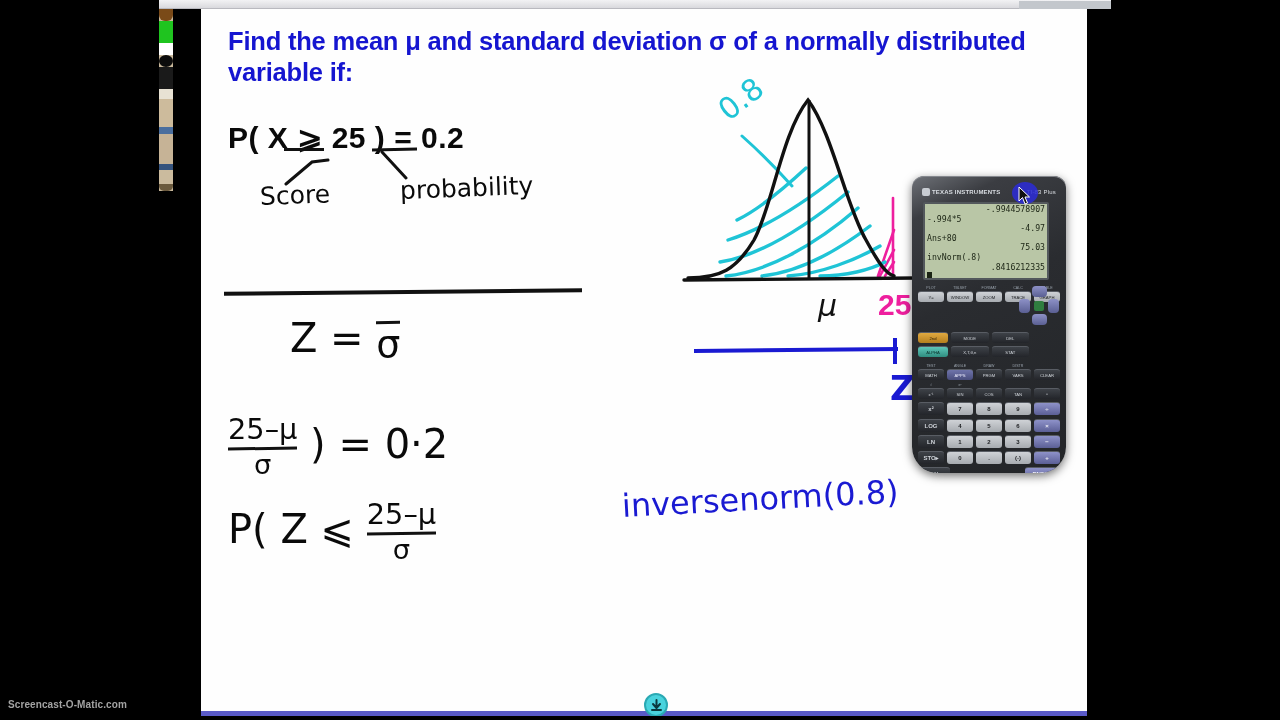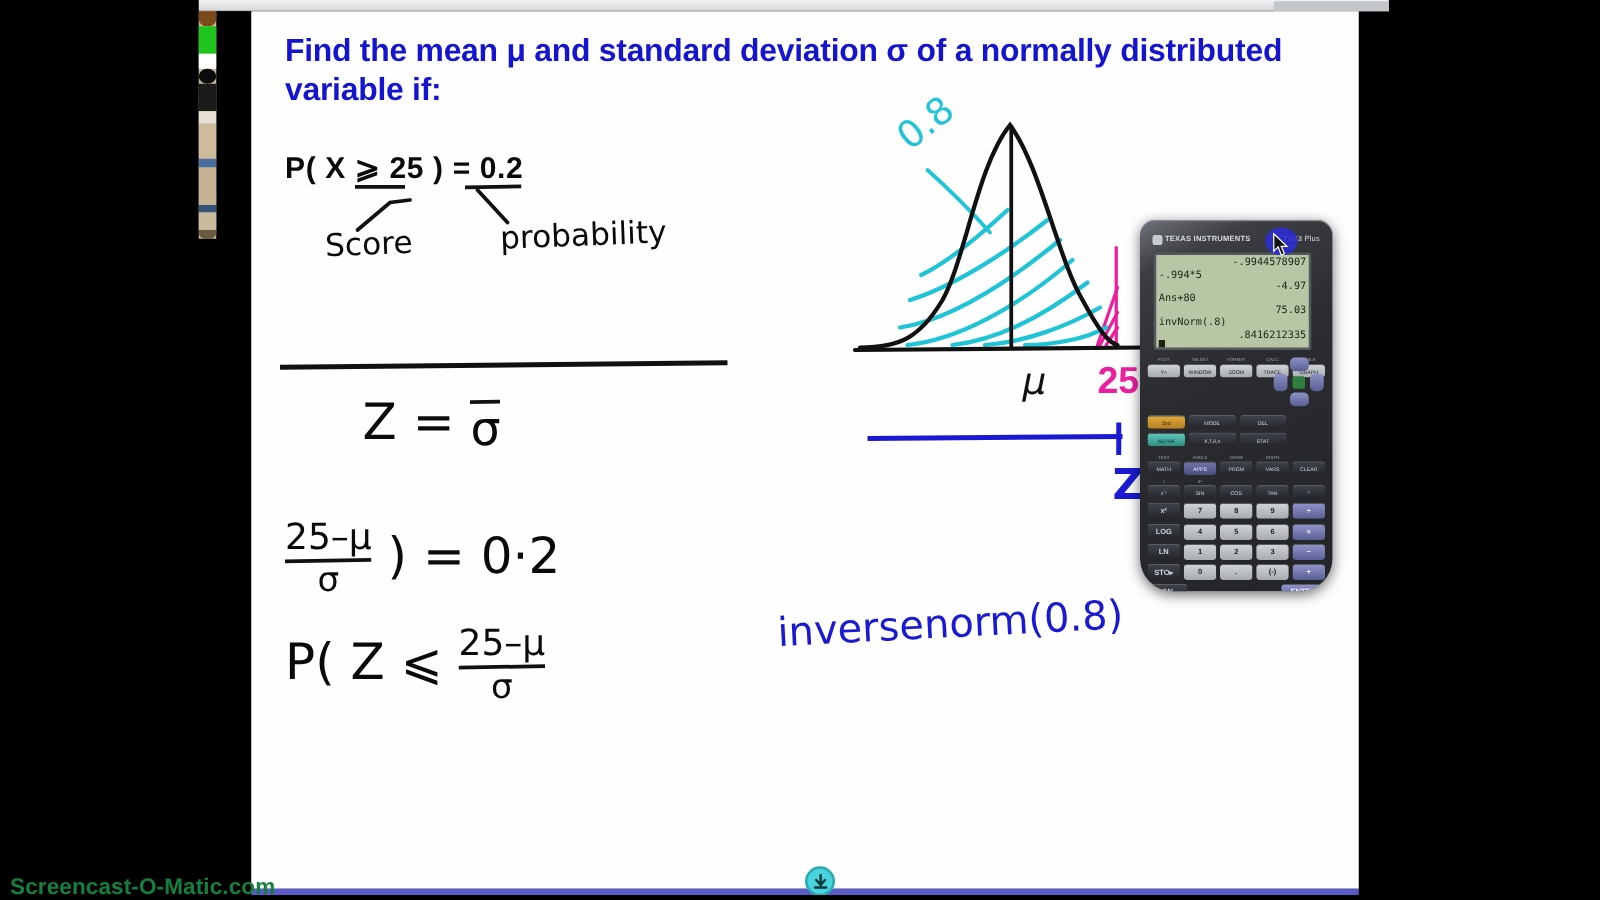--- a/index.html
+++ b/index.html
@@ -70,21 +70,21 @@
   .hw {
     position:absolute;
     font-family:"DejaVu Sans", sans-serif;
     color:#0a0a0a;
     white-space:nowrap;
   }
   .hw-slant { transform:rotate(-2.2deg); transform-origin:left center; }
 
   
   .eq1 {
-    left:228px; top:120px; font-size:24px; font-weight:bold;
+    left:228px; top:120px; font-size:30px; font-weight:bold;
     font-family:"Liberation Sans", sans-serif; letter-spacing:0.5px;
   }
   .ul-25 { position:absolute; left:284px; top:148px; width:40px; height:3px; background:#111; }
   .ul-02 { position:absolute; left:372px; top:148px; width:45px; height:3px; background:#111;
            transform:rotate(-1deg); }
 
   .lbl-score { left:260px; top:182px; font-size:25px; font-family:"DejaVu Sans", sans-serif; }
   .lbl-prob  { left:400px; top:176px; font-size:25px; font-family:"DejaVu Sans", sans-serif; }
 
   .lead-score {
@@ -204,22 +204,22 @@
 
   
   .hl-dot {
     position:absolute; left:1012px; top:182px; width:26px; height:22px;
     background:#2b2bd8; border-radius:50%; opacity:.85;
   }
   .cursor { position:absolute; left:1018px; top:186px; width:14px; height:20px; }
 
   
   .watermark {
-    position:absolute; left:8px; top:699px; color:#15803d;
-    font-size:18px; font-weight:bold; letter-spacing:.1px;
+    position:absolute; left:8px; top:699px; color:#a3a3a3;
+    font-size:10px; font-weight:bold; letter-spacing:.1px;
   }
   
   .dl-btn {
     position:absolute; left:644px; top:693px; width:24px; height:24px;
     border-radius:50%; background:#49d3dd; border:2px solid #2aa9b3;
     display:flex; align-items:center; justify-content:center;
   }
   .dl-btn svg { display:block; }
   .bottom-bar {
     position:absolute; left:0px; top:716px; width:1280px; height:4px; background:#000;

